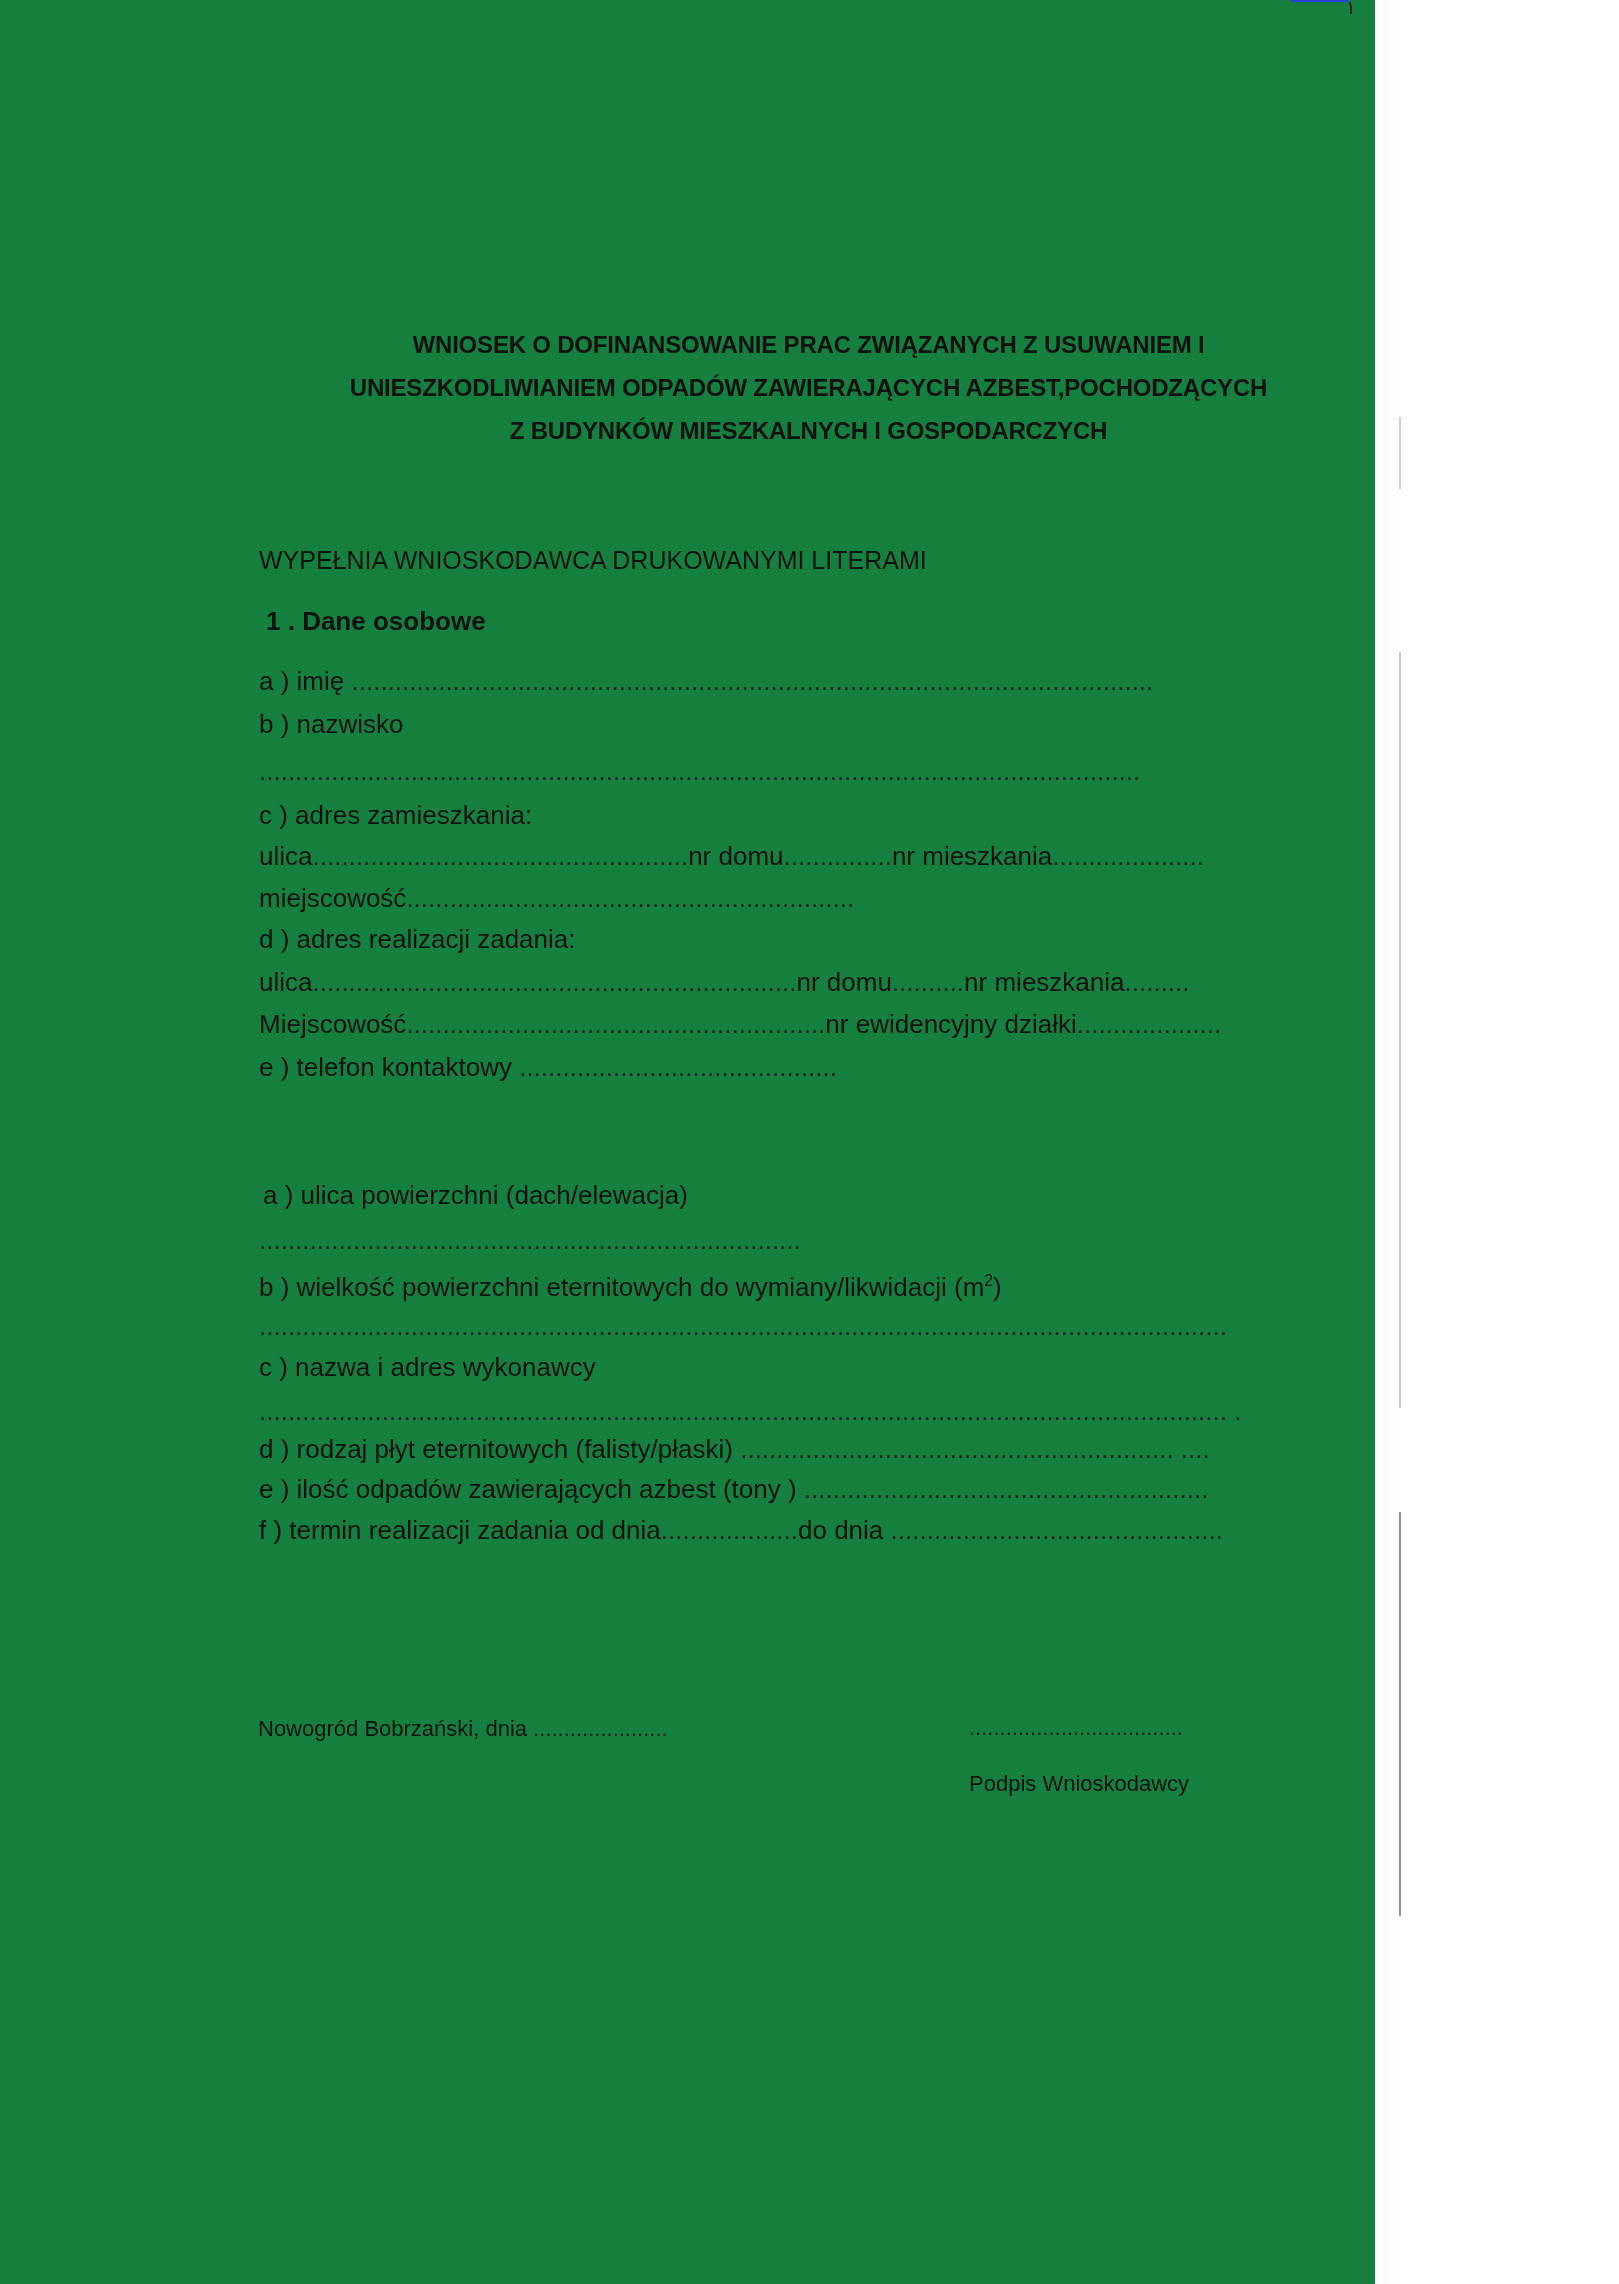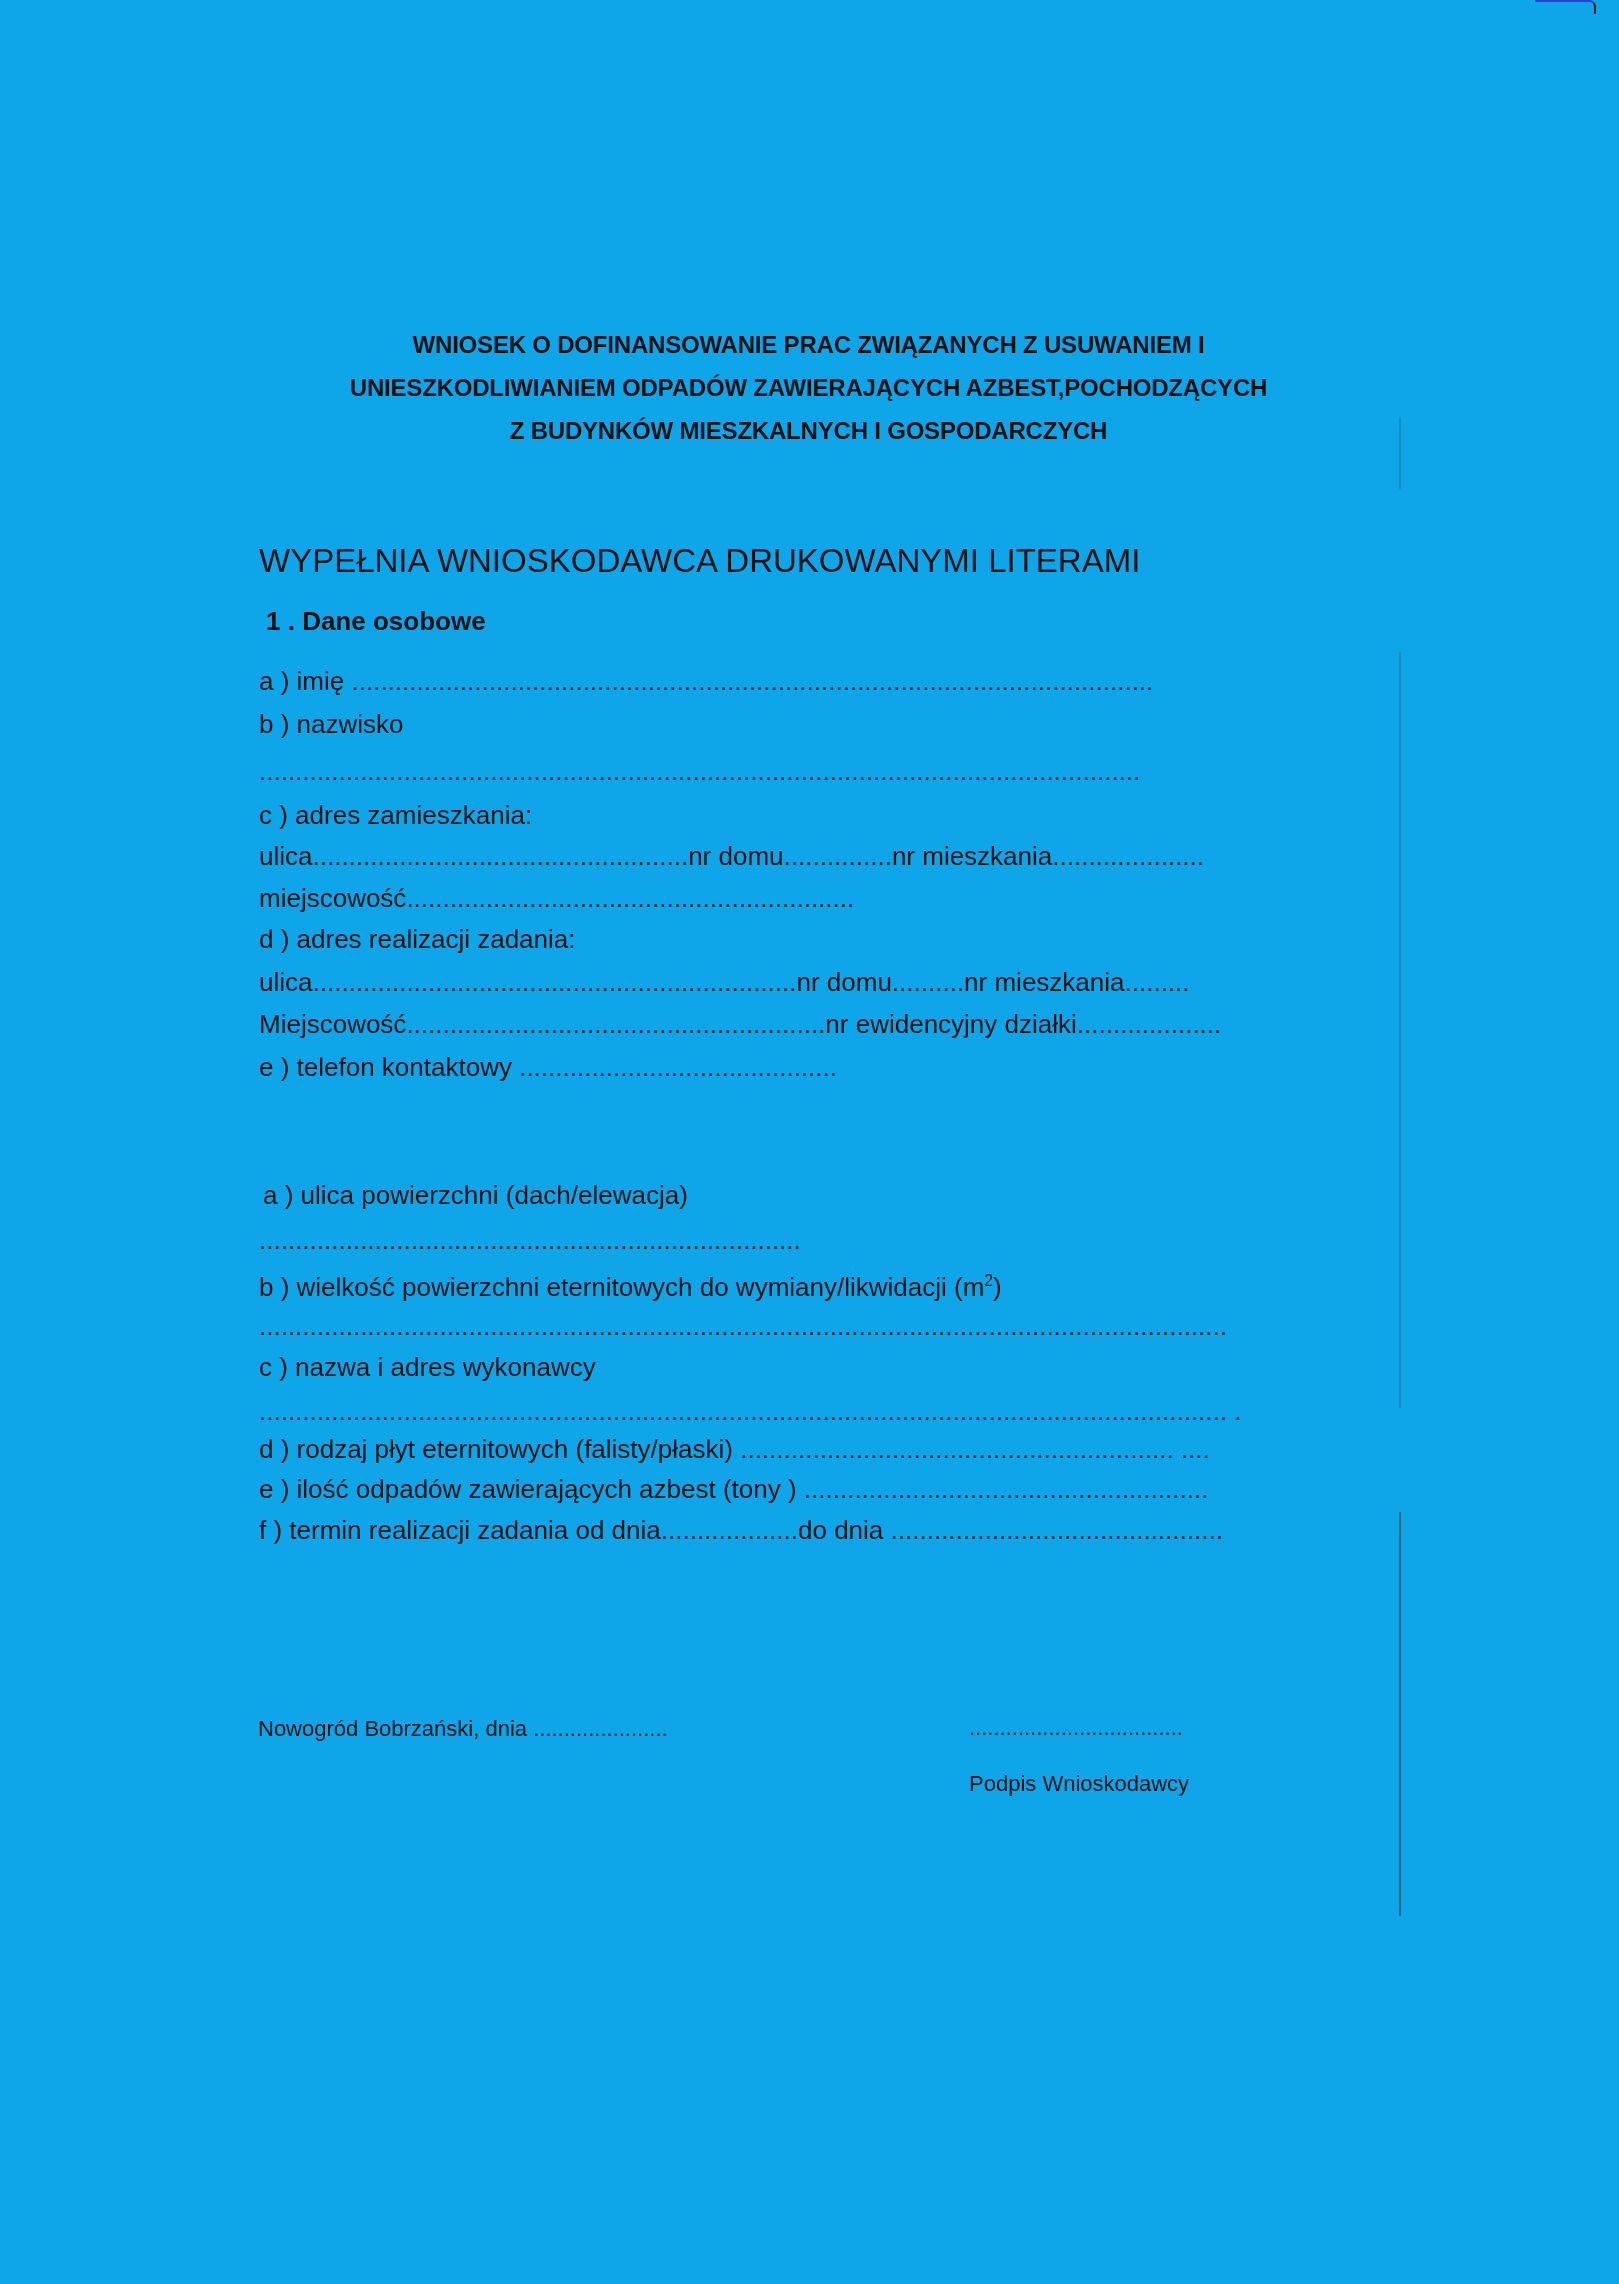--- a/index.html
+++ b/index.html
@@ -1,41 +1,41 @@
 <!DOCTYPE html>
 <html style="font-size:10.4px"><head>
 <meta charset="utf-8">
 <style>
   html, body { margin: 0; padding: 0; background: #ffffff; }
   body {
     width: 1619px; height: 2284px; position: relative; overflow: hidden;
     font-family: "Liberation Sans", "DejaVu Sans", sans-serif;
     color: #111111;
   }
-  .page { position: absolute; left: 0; top: 0; width: 1619px; height: 2284px; background: #0ea5e9; }
+  .page { position: absolute; left: 0; top: 0; width: 1375px; height: 2284px; background: #15803d; }
 
   
   .scan-corner { position: absolute; right: 23.5px; top: 0; width: 59px; height: 11.7px;
     border-top: 2px solid #2a3fd6; border-right: 2px solid #3a1a1a; border-top-right-radius: 6.5px; }
   .scan-edge-line { position: absolute; left: 1399px; width: 2px; background: #444; opacity: .55; }
   .scan-edge-line.e1 { top: 652px; height: 756px; opacity: .3; }
   .scan-edge-line.e2 { top: 1512px; height: 404px; opacity: .6; }
   .scan-edge-line.e3 { top: 417px; height: 72px; opacity: .25; }
 
   .title {
     position: absolute; left: 248px; width: 1121px; top: 323px;
     text-align: center; font-weight: bold; font-size: 24px; line-height: 43px;
     letter-spacing: -0.2px;
   }
   .title div { white-space: nowrap; }
 
   .line { position: absolute; left: 259px; font-size: 26px; white-space: nowrap; line-height: 31px; }
   .dots { letter-spacing: 0px; color: #222; }
 
-  .instr { top: 545px; font-size: 33px; }
+  .instr { top: 545px; font-size: 25px; }
   .sec1 { top: 606px; font-weight: bold; font-size: 26px; left: 266px; }
   .sec2 { top: 1122px; font-weight: bold; font-size: 26px; }
 
   .small { font-size: 22px; }
 </style>
 </head>
 <body>
 
 <div class="page">
 

